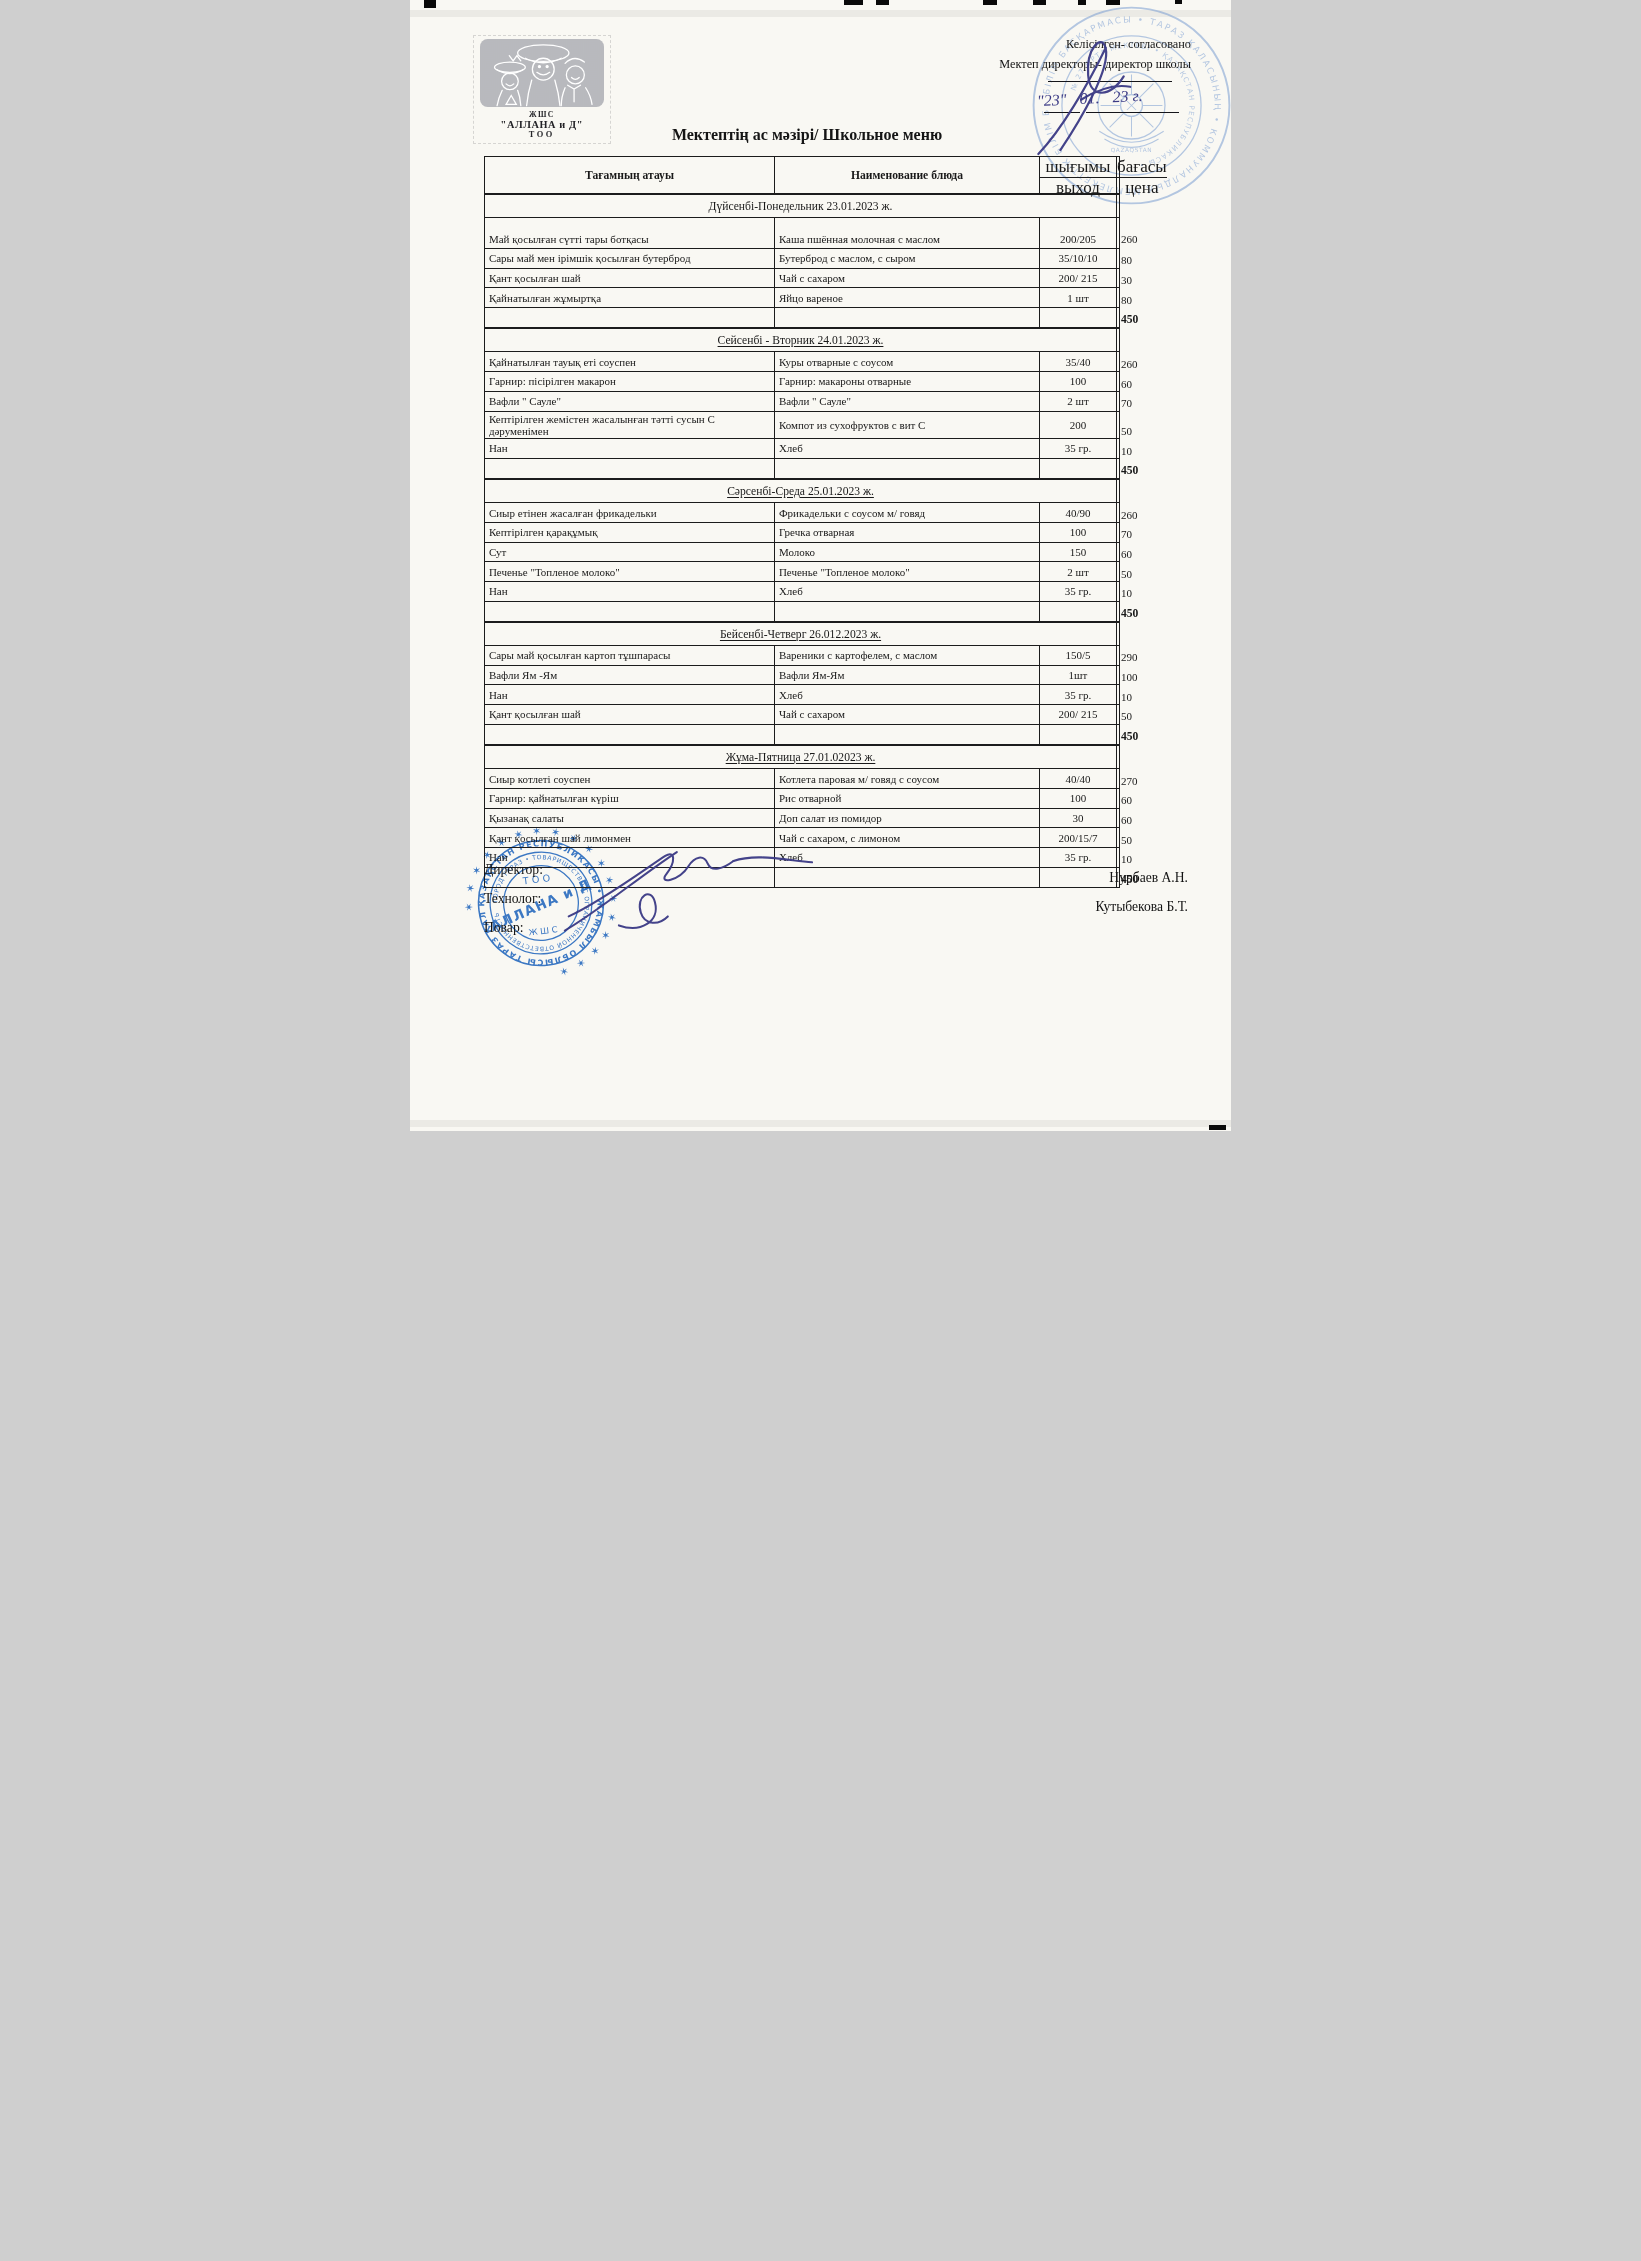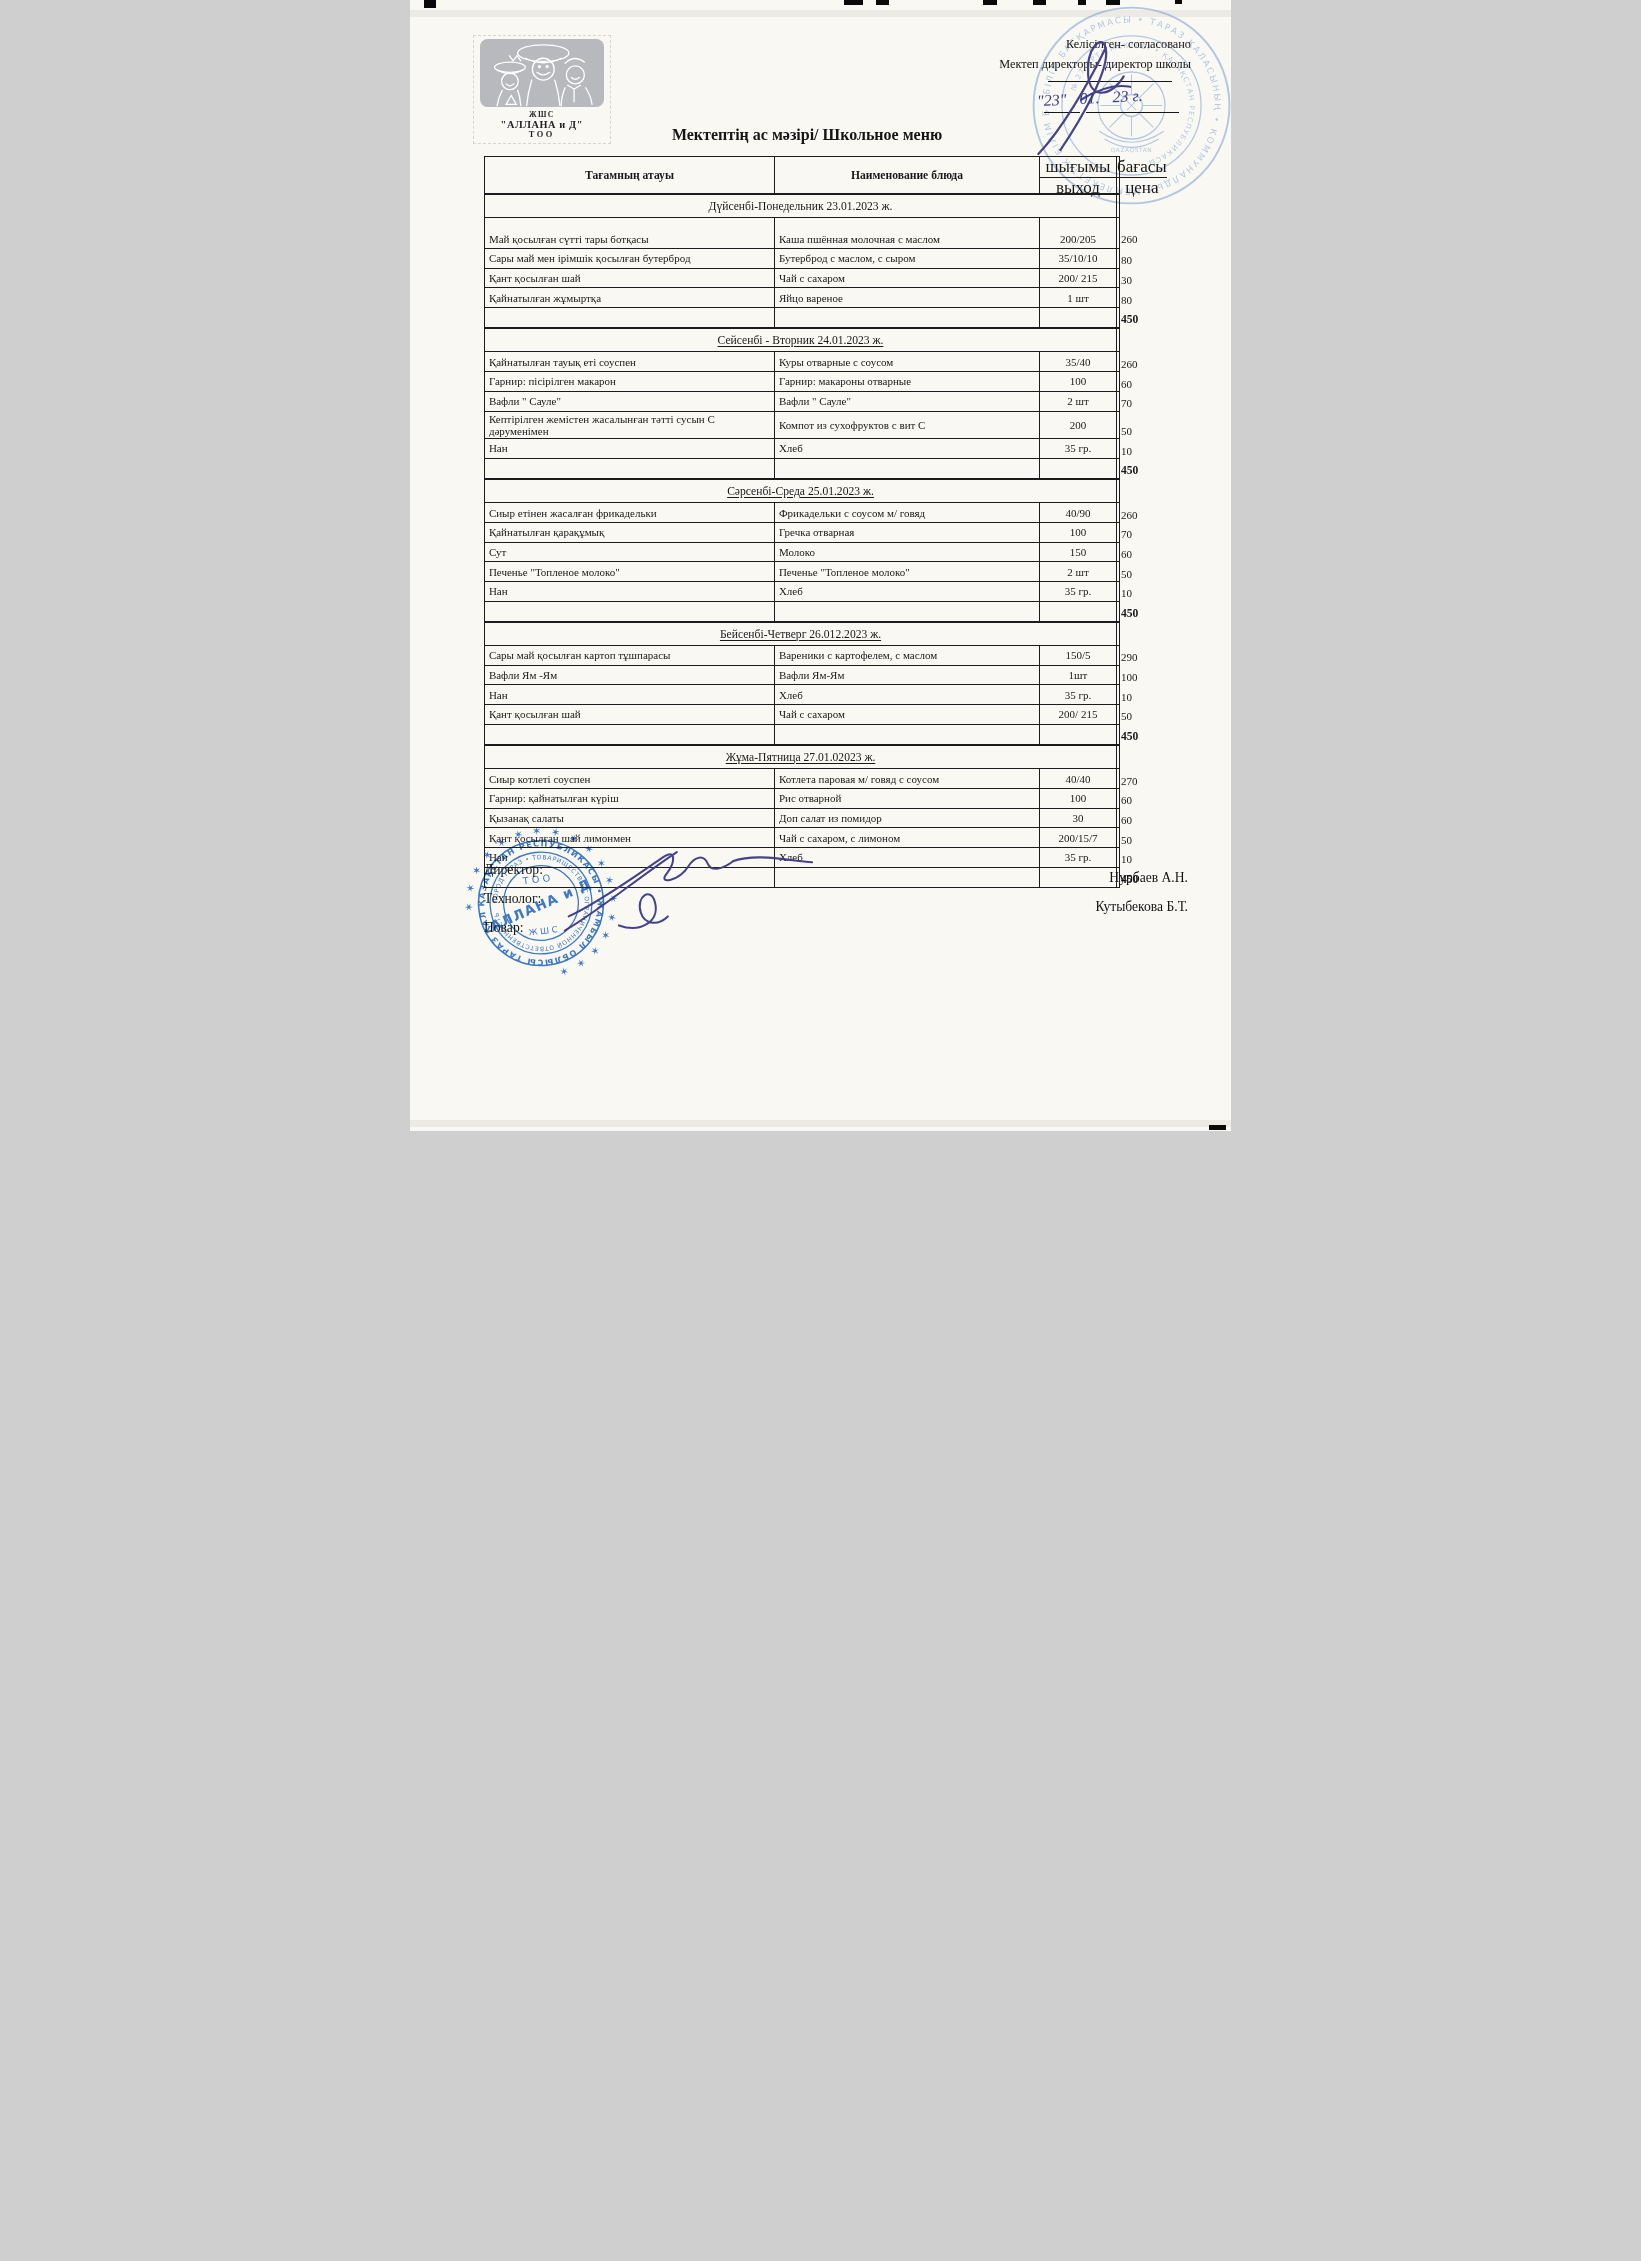--- a/index.html
+++ b/index.html
@@ -361,21 +361,21 @@
           </div>
           <div class="cell c3">
             <span>40/90</span>
           </div>
           <div class="cell c4">
             <span>260</span>
           </div>
         </div>
         <div class="row dish-row">
           <div class="cell c1">
-            <span>Қайнатылған қарақұмық</span>
+            <span>Кептірілген қарақұмық</span>
           </div>
           <div class="cell c2">
             <span>Гречка отварная</span>
           </div>
           <div class="cell c3">
             <span>100</span>
           </div>
           <div class="cell c4">
             <span>70</span>
           </div>

